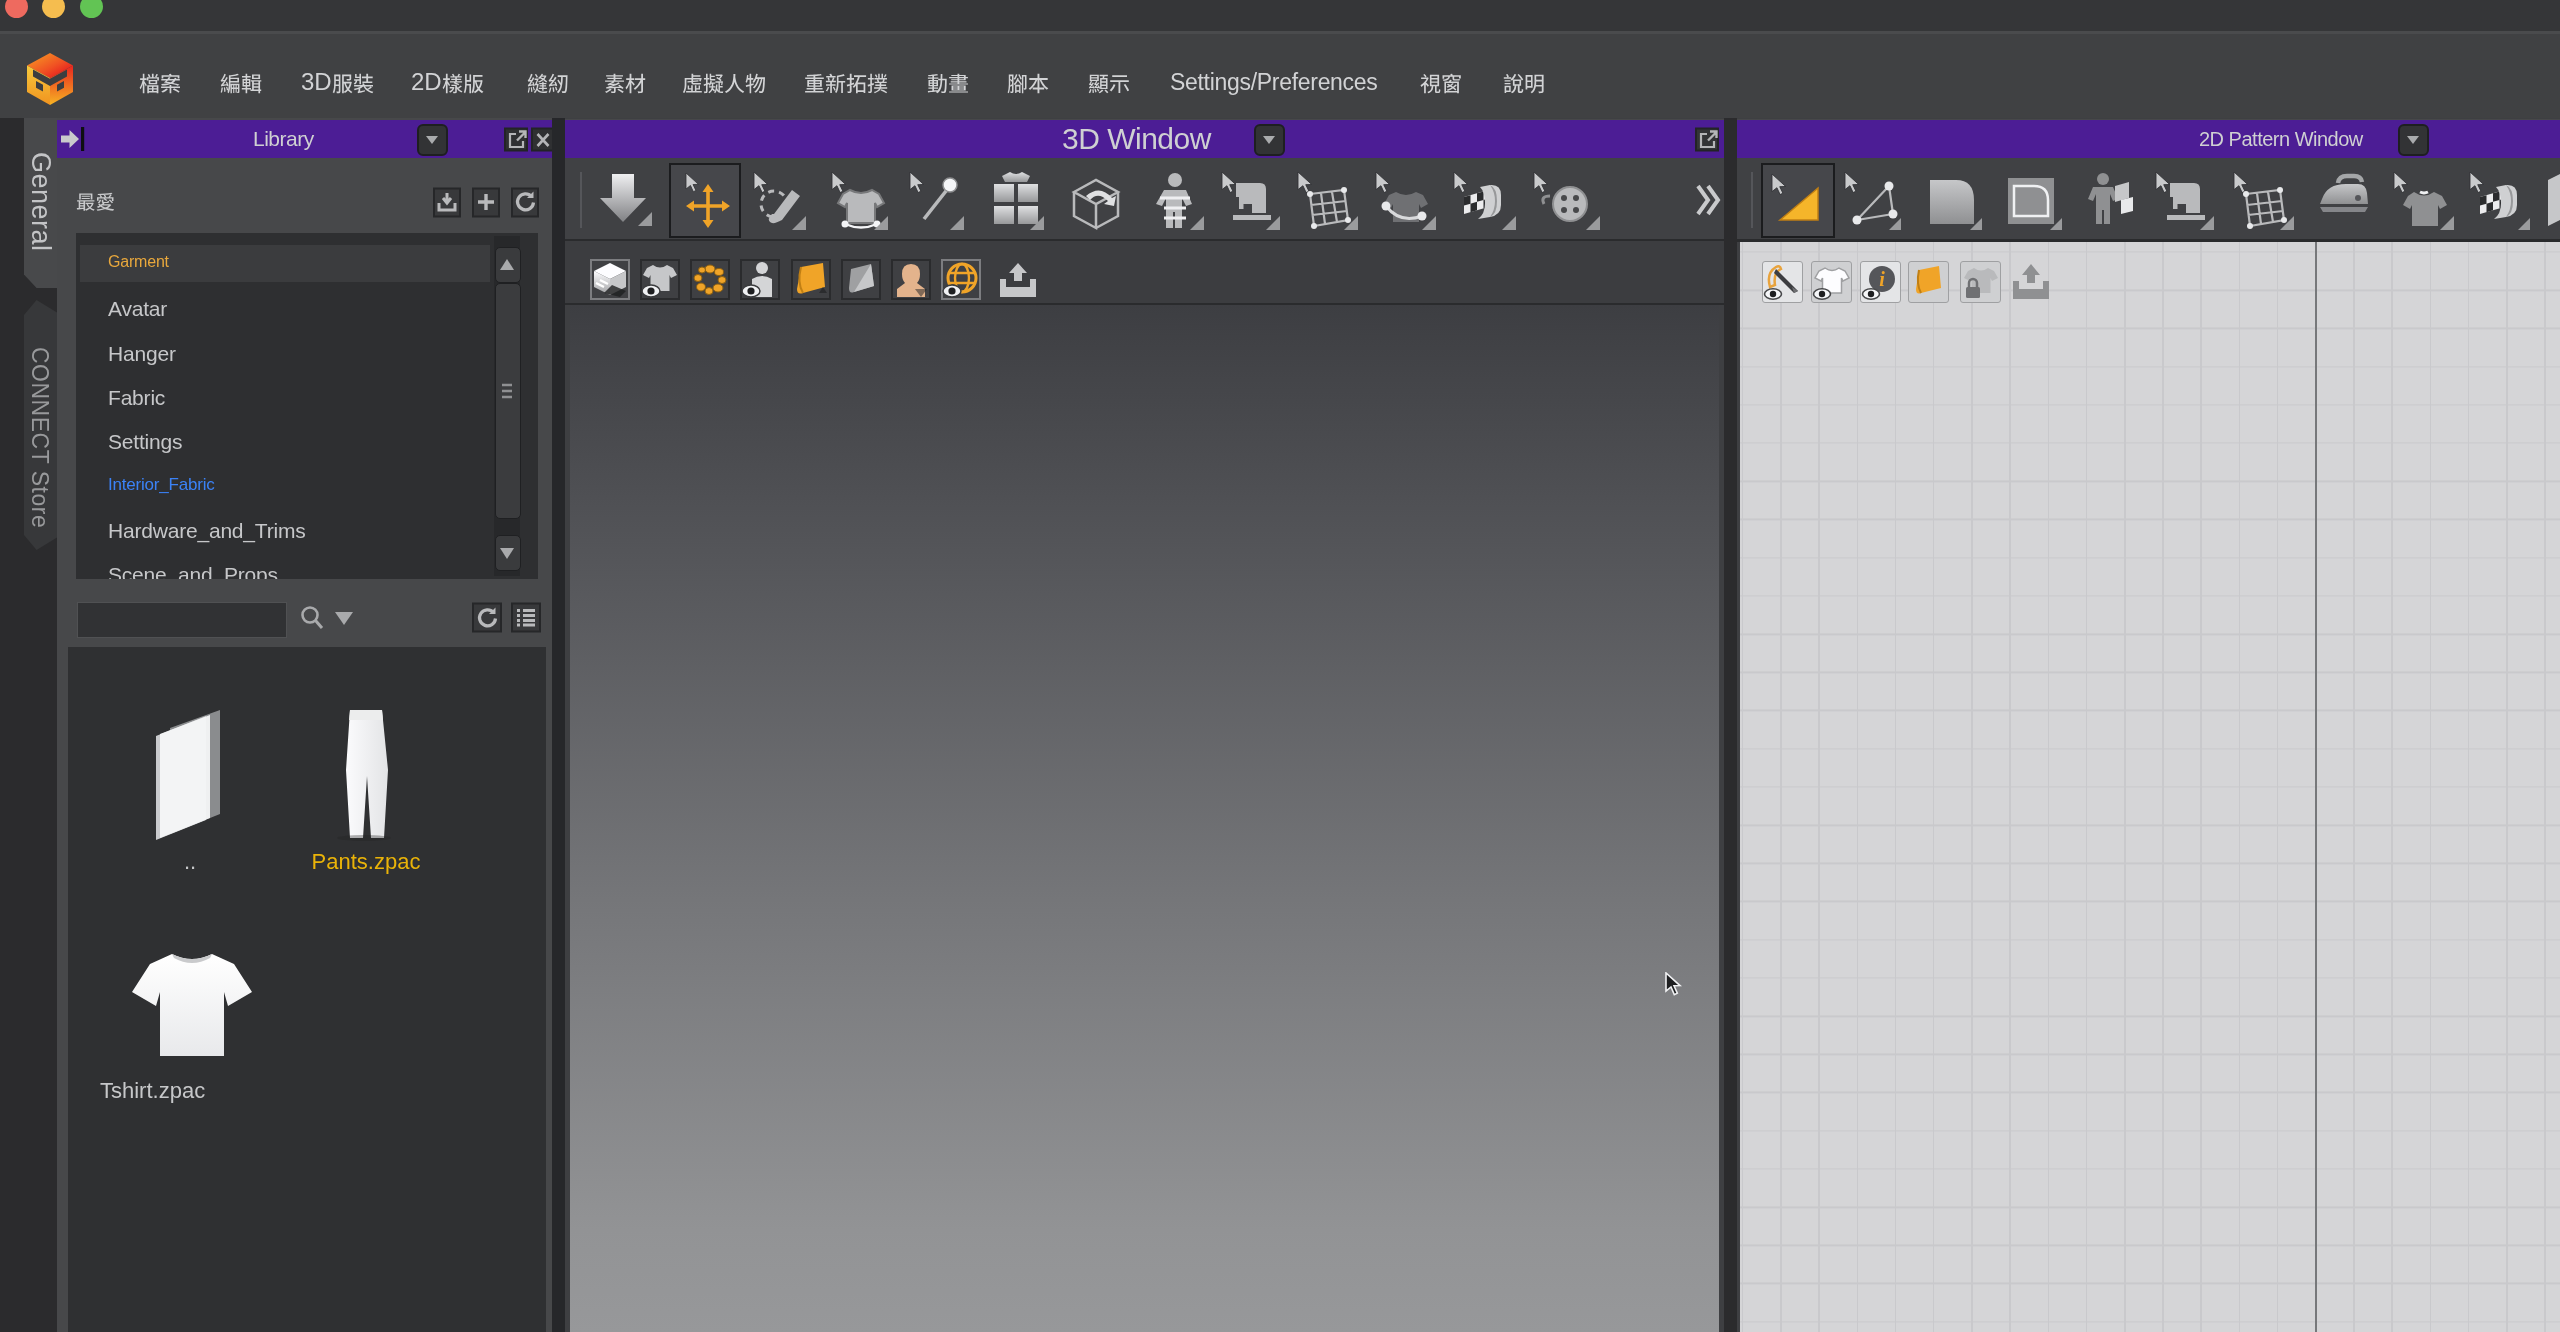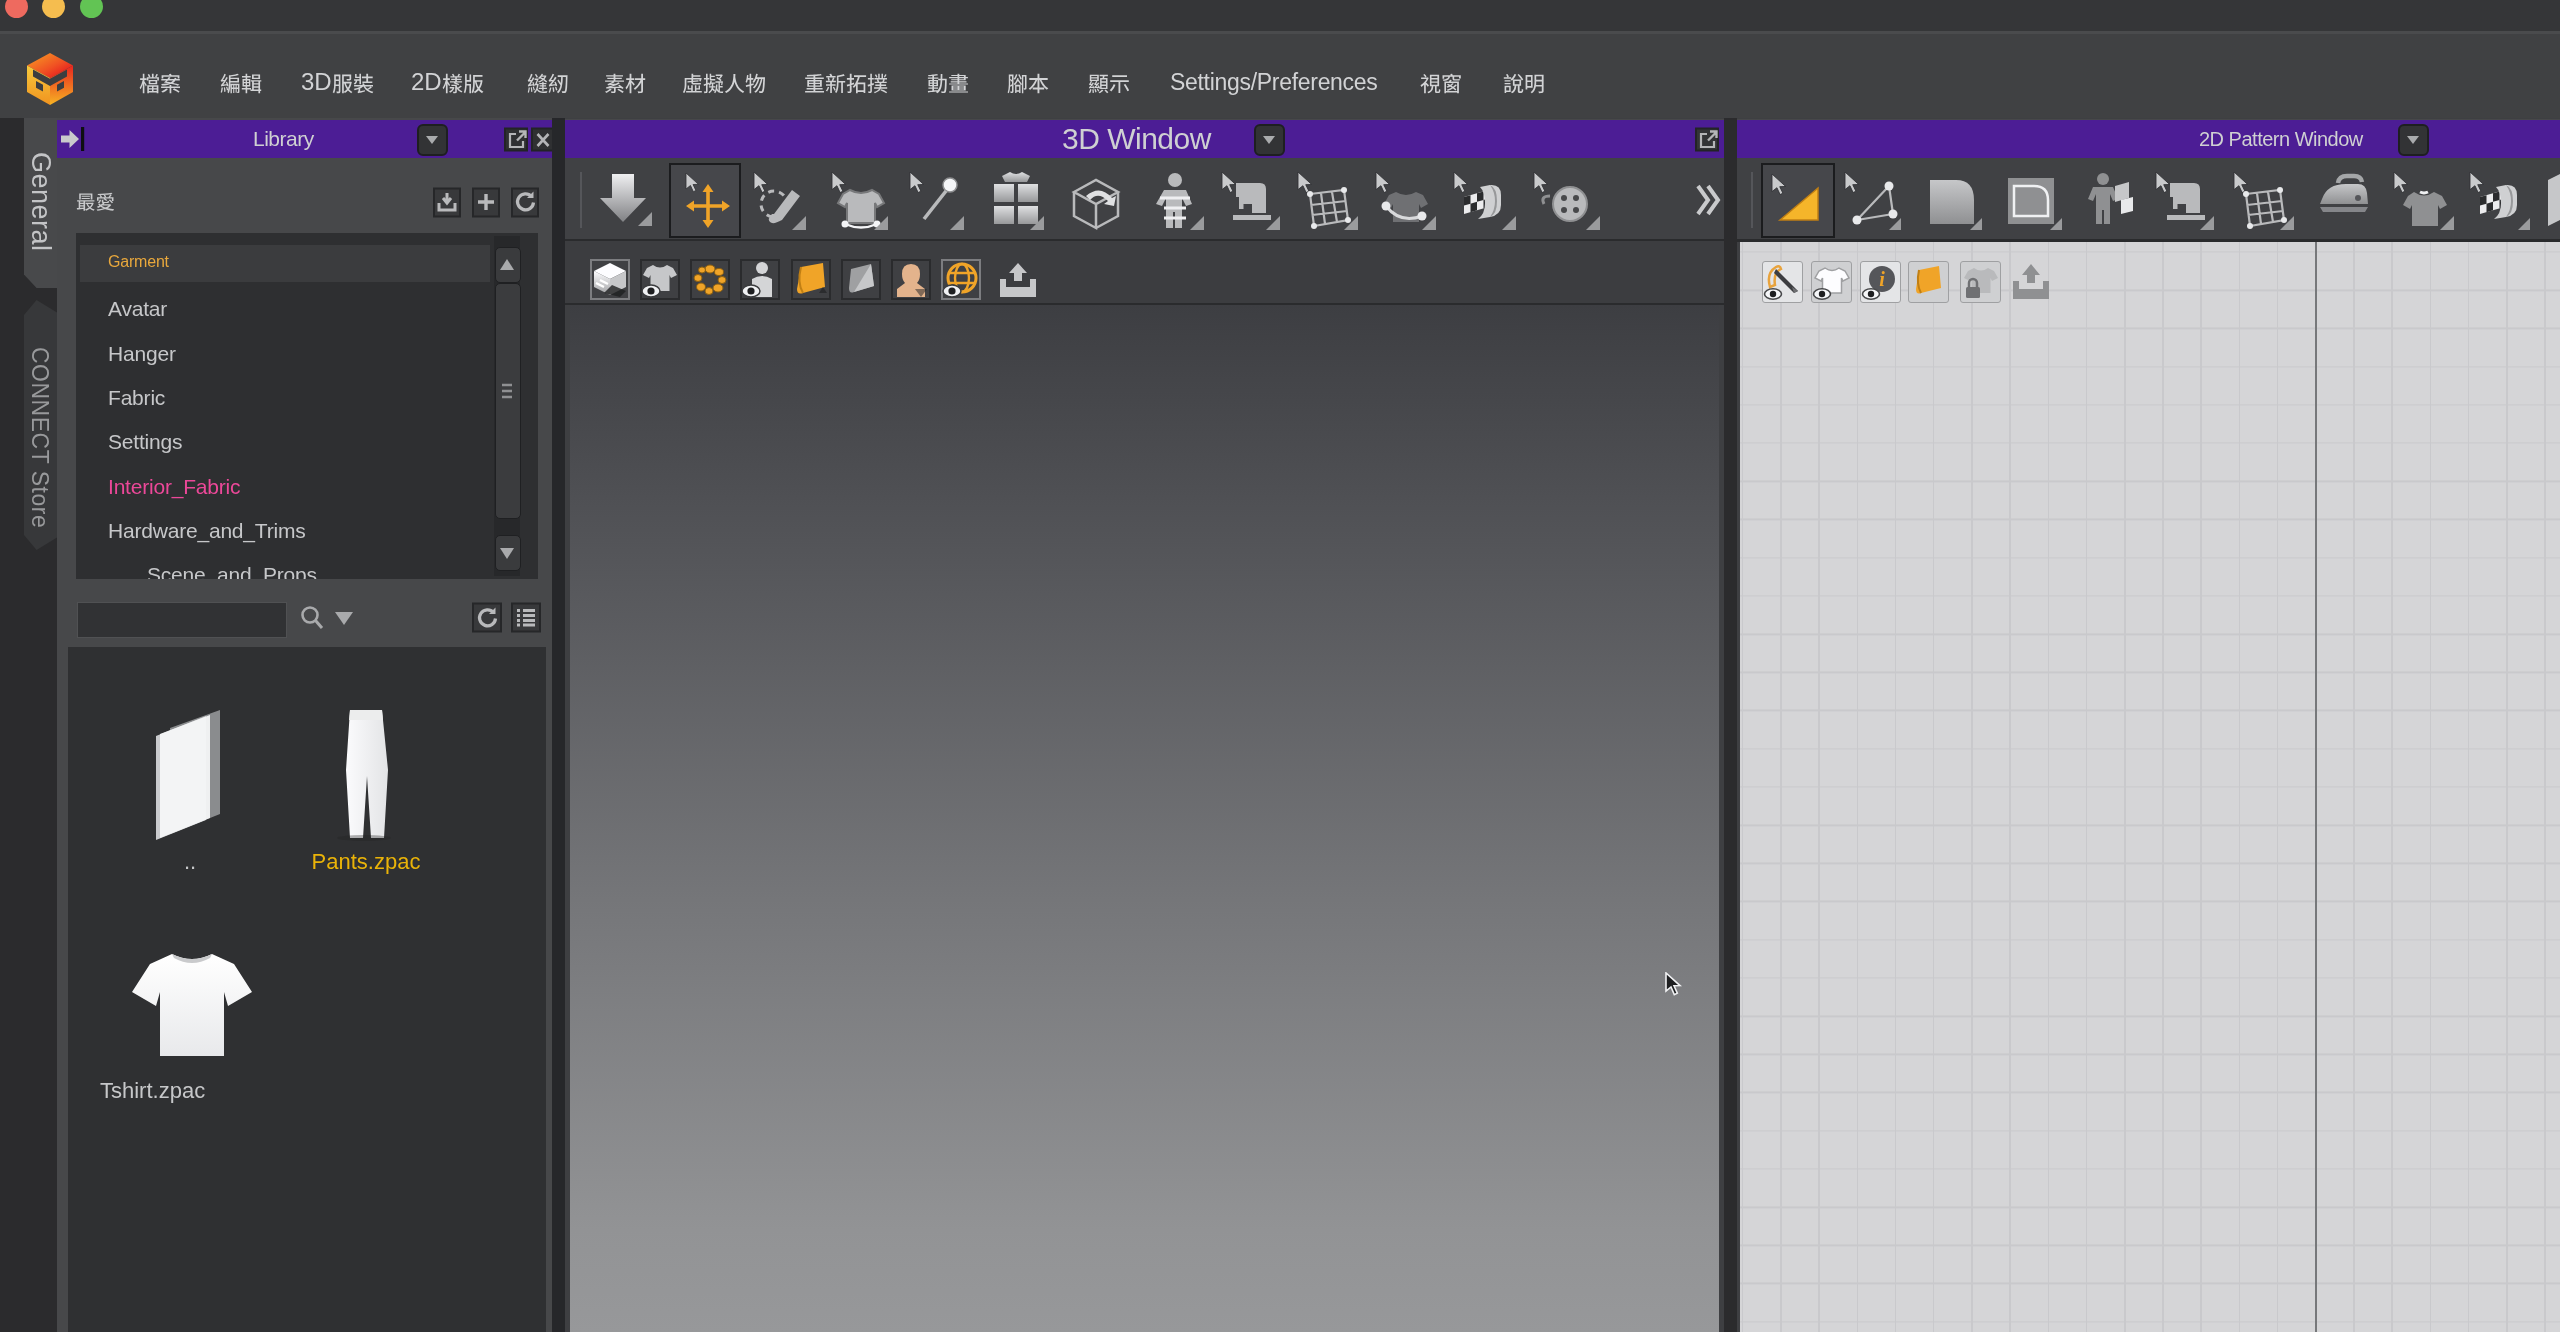--- a/index.html
+++ b/index.html
@@ -141,23 +141,23 @@
 <path d="M20.5 9.5 a8 8 0 1 0 2 6" fill="none" stroke="#b9babc" stroke-width="3.2"></path>
 <path d="M22.5 4.5 v6.5 h-6.5 z" fill="#b9babc"></path>
     </svg>
 <div class="abs" style="left:76px;top:233px;width:462px;height:346px;background:#2e2f31;overflow:hidden" id="listclip">
 <div class="abs" style="left:4px;top:12px;width:410px;height:37px;background:#3b3c3e"></div>
 <div class="abs" style="left:32px;top:20px;color:#e9a83c;font-size:16px;letter-spacing:-0.2px;">Garment</div>
 <div class="abs" style="left:32px;top:64px;color:#c6c7c9;font-size:21px;letter-spacing:-0.2px;">Avatar</div>
 <div class="abs" style="left:32px;top:109px;color:#c6c7c9;font-size:21px;letter-spacing:-0.2px;">Hanger</div>
 <div class="abs" style="left:32px;top:153px;color:#c6c7c9;font-size:21px;letter-spacing:-0.2px;">Fabric</div>
 <div class="abs" style="left:32px;top:197px;color:#c6c7c9;font-size:21px;letter-spacing:-0.2px;">Settings</div>
-<div class="abs" style="left:32px;top:242px;color:#ec4899;font-size:21px;letter-spacing:-0.2px;">Interior_Fabric</div>
+<div class="abs" style="left:32px;top:242px;color:#3b82f6;font-size:17px;letter-spacing:-0.2px;">Interior_Fabric</div>
 <div class="abs" style="left:32px;top:286px;color:#c6c7c9;font-size:21px;letter-spacing:-0.2px;">Hardware_and_Trims</div>
-<div class="abs" style="left:32px;top:330px;color:#c6c7c9;font-size:21px;letter-spacing:-0.2px;margin-left:39px;">Scene_and_Props</div>
+<div class="abs" style="left:32px;top:330px;color:#c6c7c9;font-size:21px;letter-spacing:-0.2px;">Scene_and_Props</div>
 </div>
 <div class="abs" style="left:494px;top:236px;width:26px;height:340px;background:#27282a"></div>
 <div class="abs" style="left:495px;top:247px;width:24px;height:34px;background:#3a3b3d;border:1px solid #1f2022;border-radius:5px"></div>
 <svg class="abs" style="left:495px;top:248px" width="24" height="34">
       <path d="M12 11 l7 11 h-14 z" fill="#a9aaac"></path>
     </svg>
 <div class="abs" style="left:495px;top:283px;width:24px;height:234px;background:#3b3c3e;border:1px solid #1f2022;border-radius:5px"></div>
 <svg class="abs" style="left:495px;top:381px" width="24" height="26">
       <path d="M7 4 h10 M7 10 h10 M7 16 h10" stroke="#8f9092" stroke-width="2.5"></path>
     </svg>

